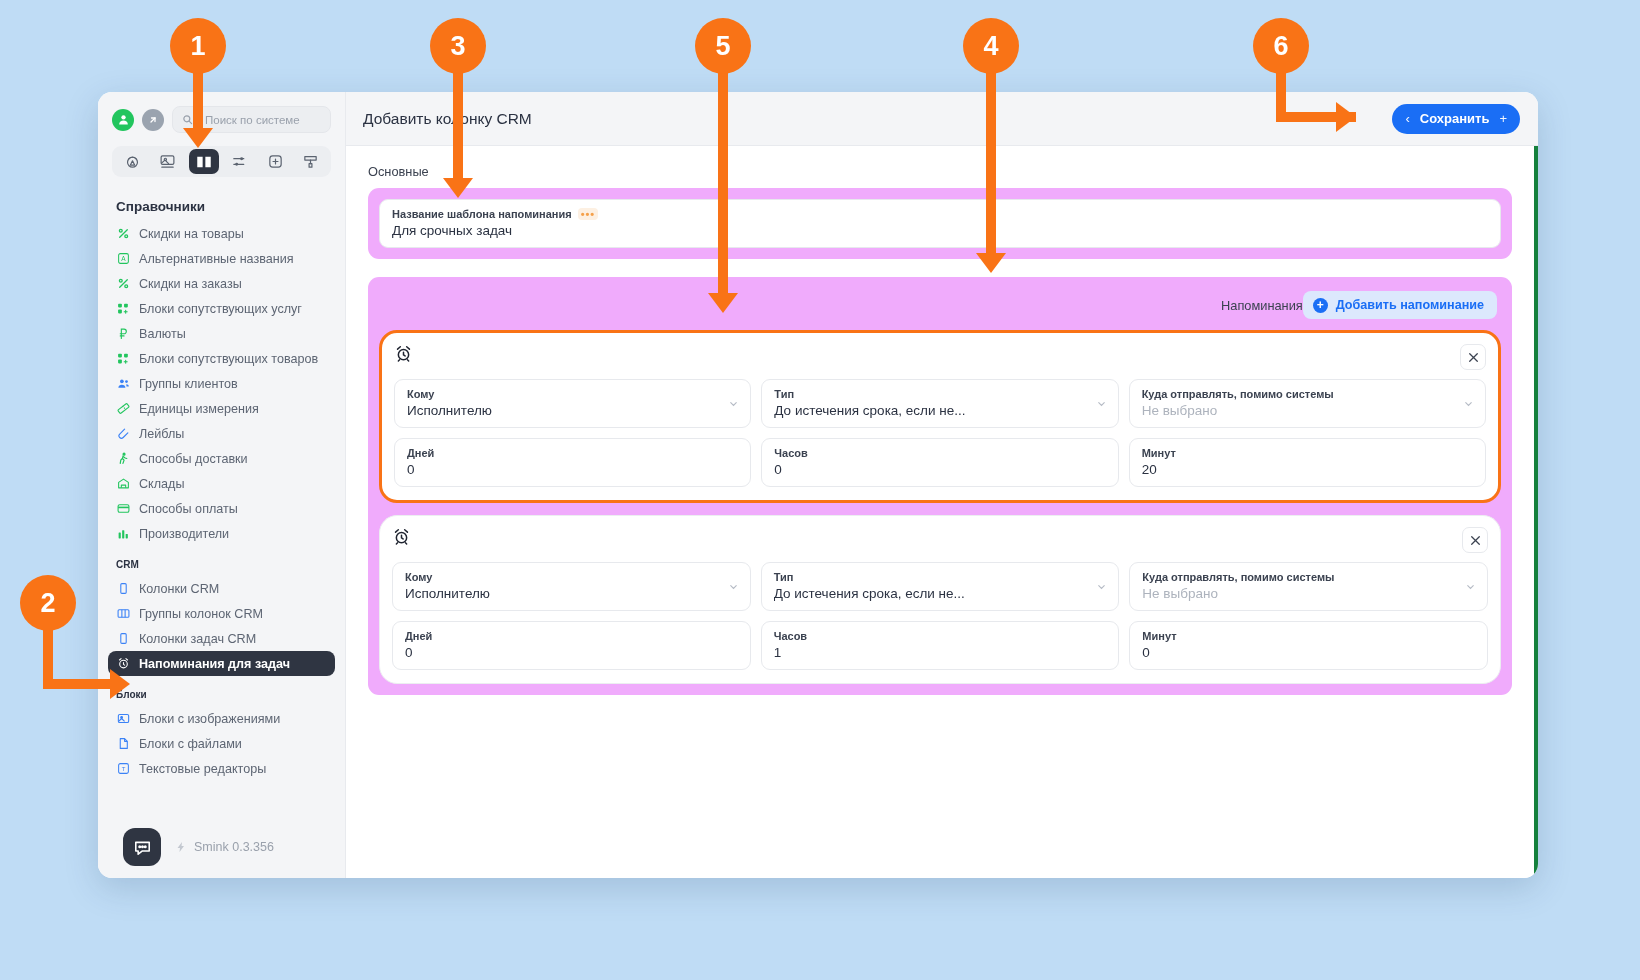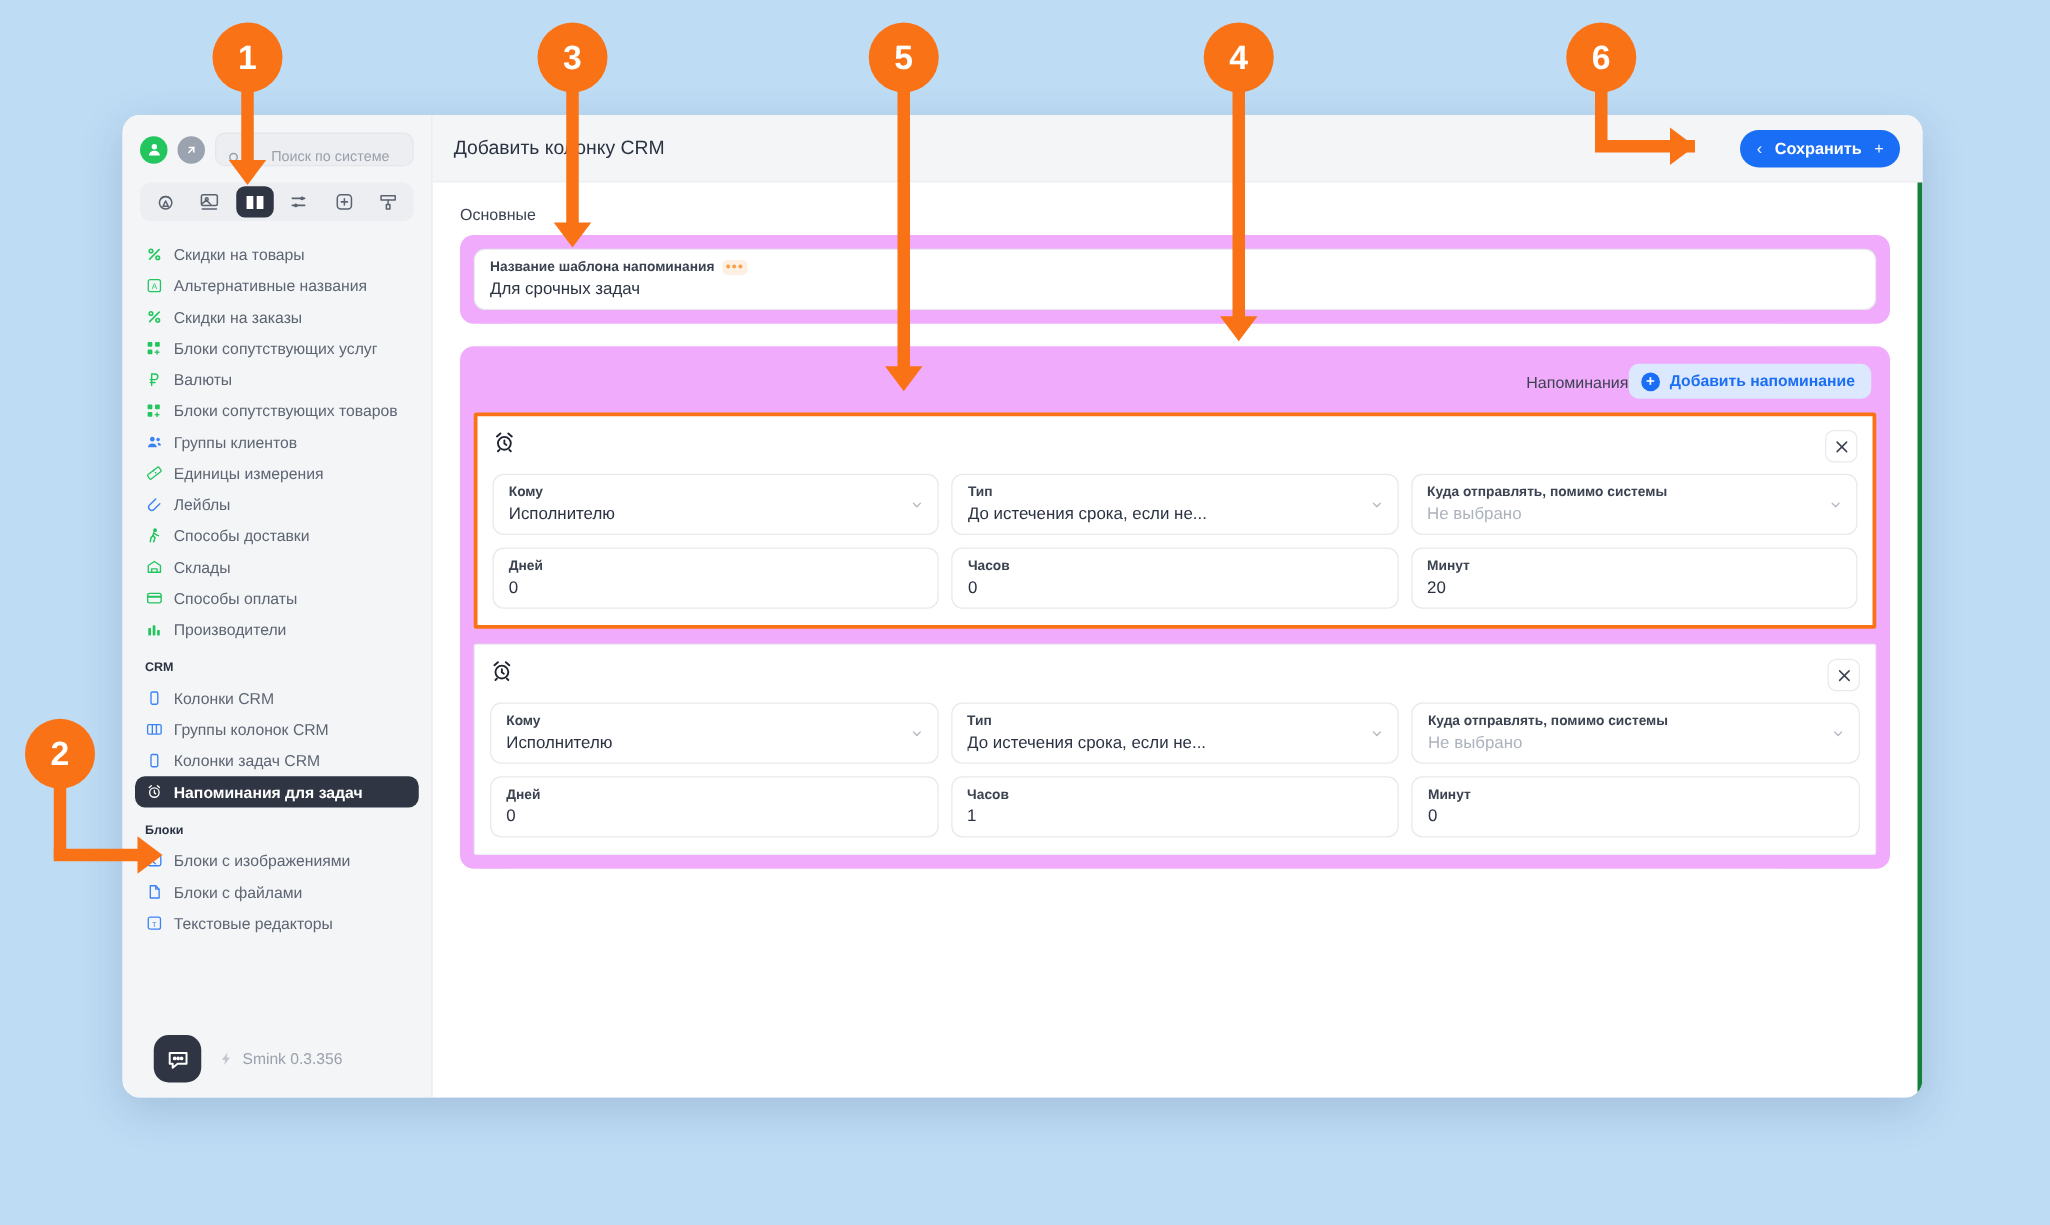--- a/index.html
+++ b/index.html
@@ -37,21 +37,21 @@
     background: #22c55e; display: flex; align-items: center; justify-content: center;
     flex: 0 0 auto;
   }
   .avatar-gray {
     width: 22px; height: 22px; border-radius: 50%;
     background: #9aa3af; display: flex; align-items: center; justify-content: center;
     flex: 0 0 auto;
   }
   .search-box {
     flex: 1; height: 27px; background: #eceef1; border-radius: 8px;
-    display: flex; align-items: flex-end; gap: 24px; padding: 0 9px;
+    display: flex; align-items: center; gap: 12px; padding: 0 9px;
     border: 1px solid #e4e6ea;
   }
   .search-box .ph { color: #9aa1ac; font-size: 11.5px; }
 
   .icon-bar {
     margin-top: 13px; height: 31px; background: #eceef1; border-radius: 9px;
     display: flex; align-items: center; justify-content: space-between;
     padding: 0 5px;
   }
   .ib-btn {
@@ -134,21 +134,21 @@
     height: 28px; display: flex; align-items: center; gap: 8px;
     padding: 0 13px 0 10px; font-size: 12.6px; font-weight: bold;
   }
   .add-btn .pl {
     width: 15px; height: 15px; border-radius: 50%; background: #1a6ef5; color: #fff;
     display: flex; align-items: center; justify-content: center; font-size: 12px;
     line-height: 1; font-weight: bold;
   }
 
   .rem-card {
-    background: #ffffff; border-radius: 2px; padding: 11px 12px 13px 12px;
+    background: #ffffff; border-radius: 18px; padding: 11px 12px 13px 12px;
     border: 1px solid #eceef1;
   }
   .rem-card + .rem-card { margin-top: 12px; }
   .rem-card.highlight { border: 3px solid #f97316; }
   .rem-head { display: flex; align-items: flex-start; justify-content: space-between; margin-bottom: 9px; }
   .x-btn {
     width: 26px; height: 26px; border: 1px solid #e7e9ed; border-radius: 7px;
     display: flex; align-items: center; justify-content: center; color: #3b4250;
     background: #fff;
   }
@@ -257,20 +257,21 @@
                 <path d="M4 5h16v5H4z"></path>
                 <path d="M12 10v5"></path>
                 <path d="M10 15h4v5h-4z"></path>
               </svg>
           </div>
         </div>
       </div>
 
       <div class="sb-scroll">
 
+        <div class="sb-group-title">Справочники</div>
         <div class="sb-item">
             <span class="ic">
               <svg width="13" height="13" viewBox="0 0 24 24" fill="none" stroke="#22c55e" stroke-width="2.4" stroke-linecap="round">
                 <circle cx="7" cy="7" r="2.6"></circle>
                 <circle cx="17" cy="17" r="2.6"></circle>
                 <path d="M19 5L5 19"></path>
               </svg>
             </span>
             <span>Скидки на товары</span>
           </div>

